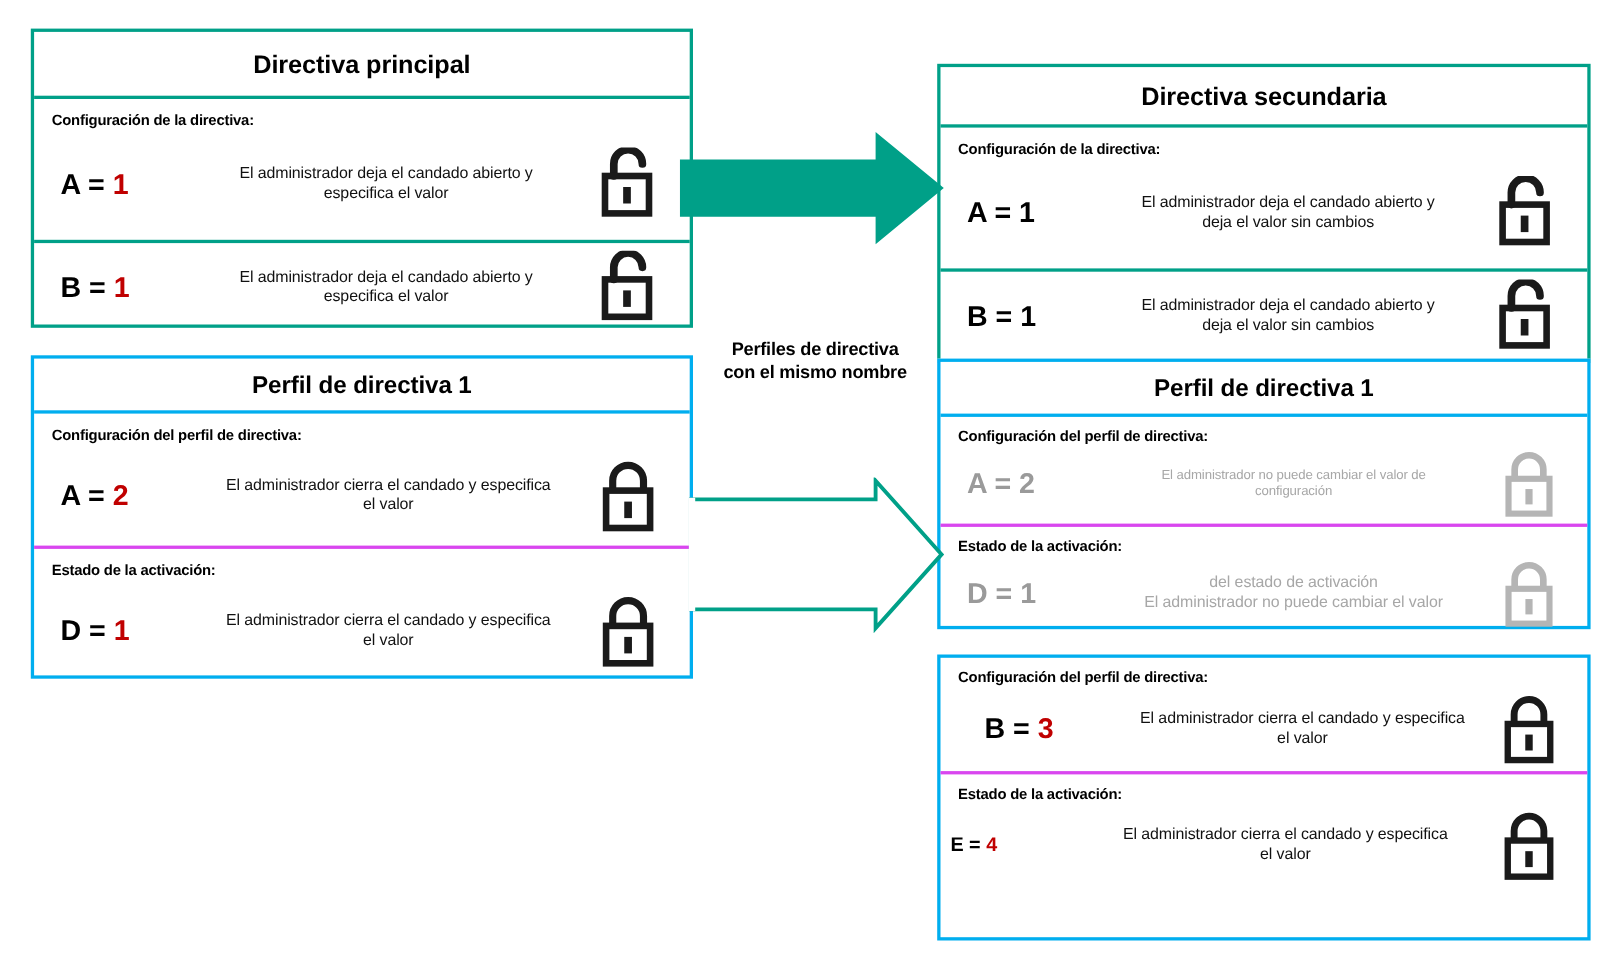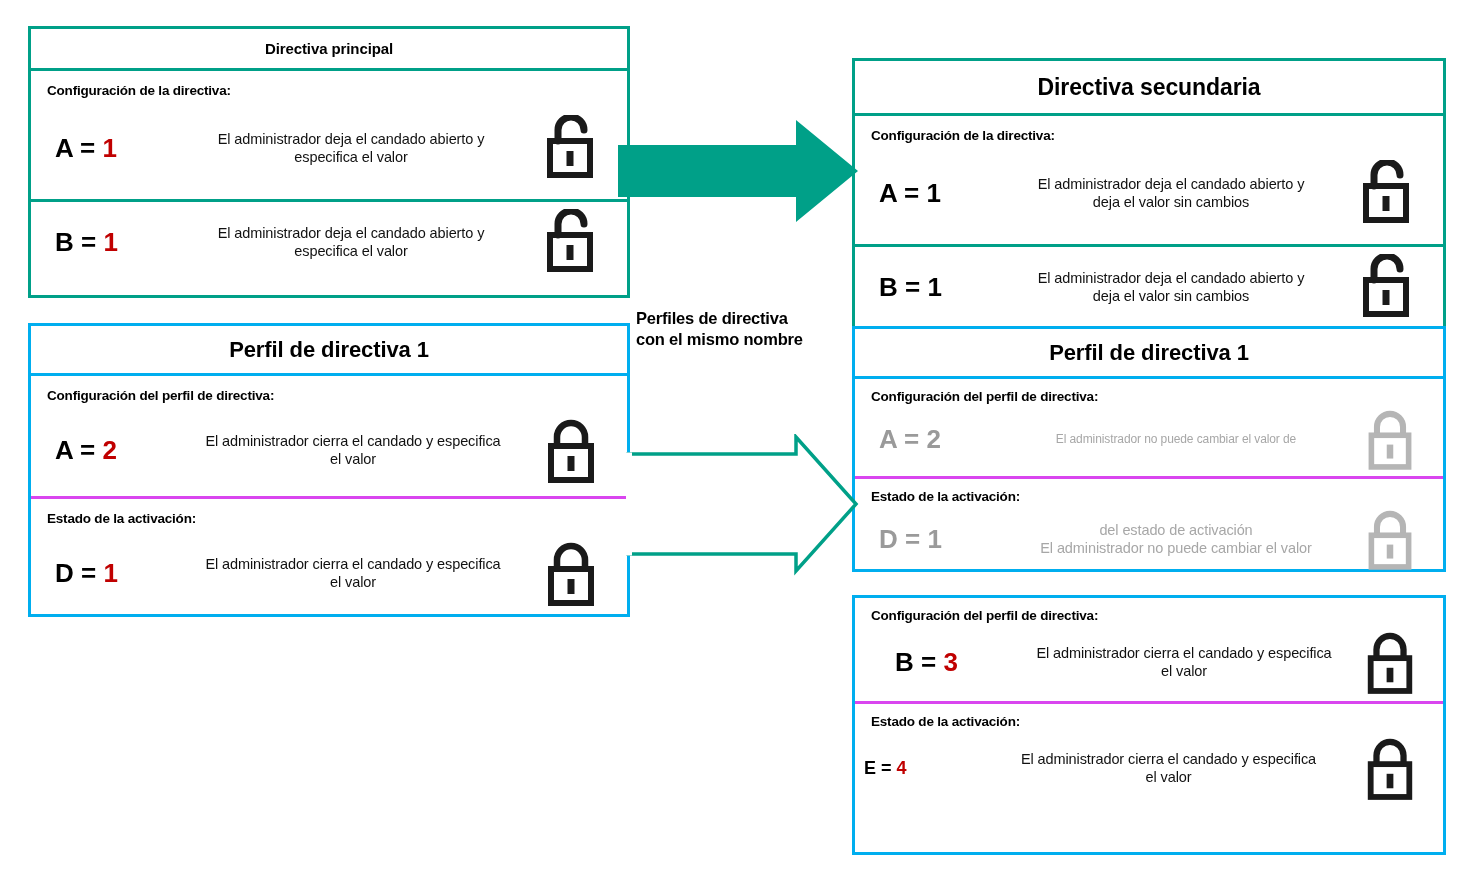--- a/index.html
+++ b/index.html
@@ -43,31 +43,31 @@
 
   .desc{
     flex:1 1 auto;text-align:center;color:#111;line-height:1.25;
     letter-spacing:-0.1px;
   }
   .desc.muted{color:#a7a7a7;}
 
   .lockwrap{flex:0 0 auto;display:flex;align-items:center;justify-content:center;}
 
   .caption{
-    position:absolute;text-align:left;font-weight:bold;color:#000;
+    position:absolute;text-align:center;font-weight:bold;color:#000;
     line-height:1.3;letter-spacing:-0.2px;
   }
 
   .arrow-solid,.arrow-open{position:absolute;}
 </style>
 </head>
 <body>
 
 <div class="box teal" style="left:28px;top:26px;width:602px;height:272px;">
-  <div class="box-title" style="height:42px;font-size:15px;">Directiva principal</div>
+  <div class="box-title" style="height:61px;font-size:23px;">Directiva principal</div>
 
   <div class="section" style="height:128px;">
     <div class="section-label" style="top:12px;font-size:13.5px;">Configuración  de la directiva:</div>
     <div class="row" style="top:38px;height:78px;">
       <div class="kv" style="width:136px;padding-left:24px;font-size:26px;">
         <span>A = </span><span class="val">1</span>
       </div>
       <div class="desc" style="font-size:14.5px;padding:0 6px;">
         <div>El administrador  deja  el candado  abierto  y</div>
         <div>especifica  el valor</div>
@@ -193,20 +193,21 @@
   <div class="box-title" style="height:50px;font-size:22px;">Perfil de directiva 1</div>
 
   <div class="section" style="height:97px;">
     <div class="section-label" style="top:10px;font-size:13.5px;">Configuración  del perfil  de directiva:</div>
     <div class="row" style="top:28px;height:64px;">
       <div class="kv muted" style="width:136px;padding-left:24px;font-size:26px;">
         <span>A = </span><span class="val">2</span>
       </div>
       <div class="desc muted" style="font-size:12px;padding:0 4px;">
         <div>El administrador  no puede  cambiar  el valor  de</div>
+        <div>configuración</div>
       </div>
       <div class="lockwrap" style="width:106px;">
         <svg width="54" height="66" viewBox="0 0 58 70">
           <path d="M15 32 L15 22 A14 14 0 0 1 43 22 L43 32" fill="none" stroke="#b5b5b5" stroke-width="6.5"></path>
           <rect x="9" y="31" width="40" height="34" fill="none" stroke="#b5b5b5" stroke-width="6"></rect>
           <rect x="25.5" y="41" width="7" height="15" fill="#b5b5b5"></rect>
         </svg>
       </div>
     </div>
   </div>

